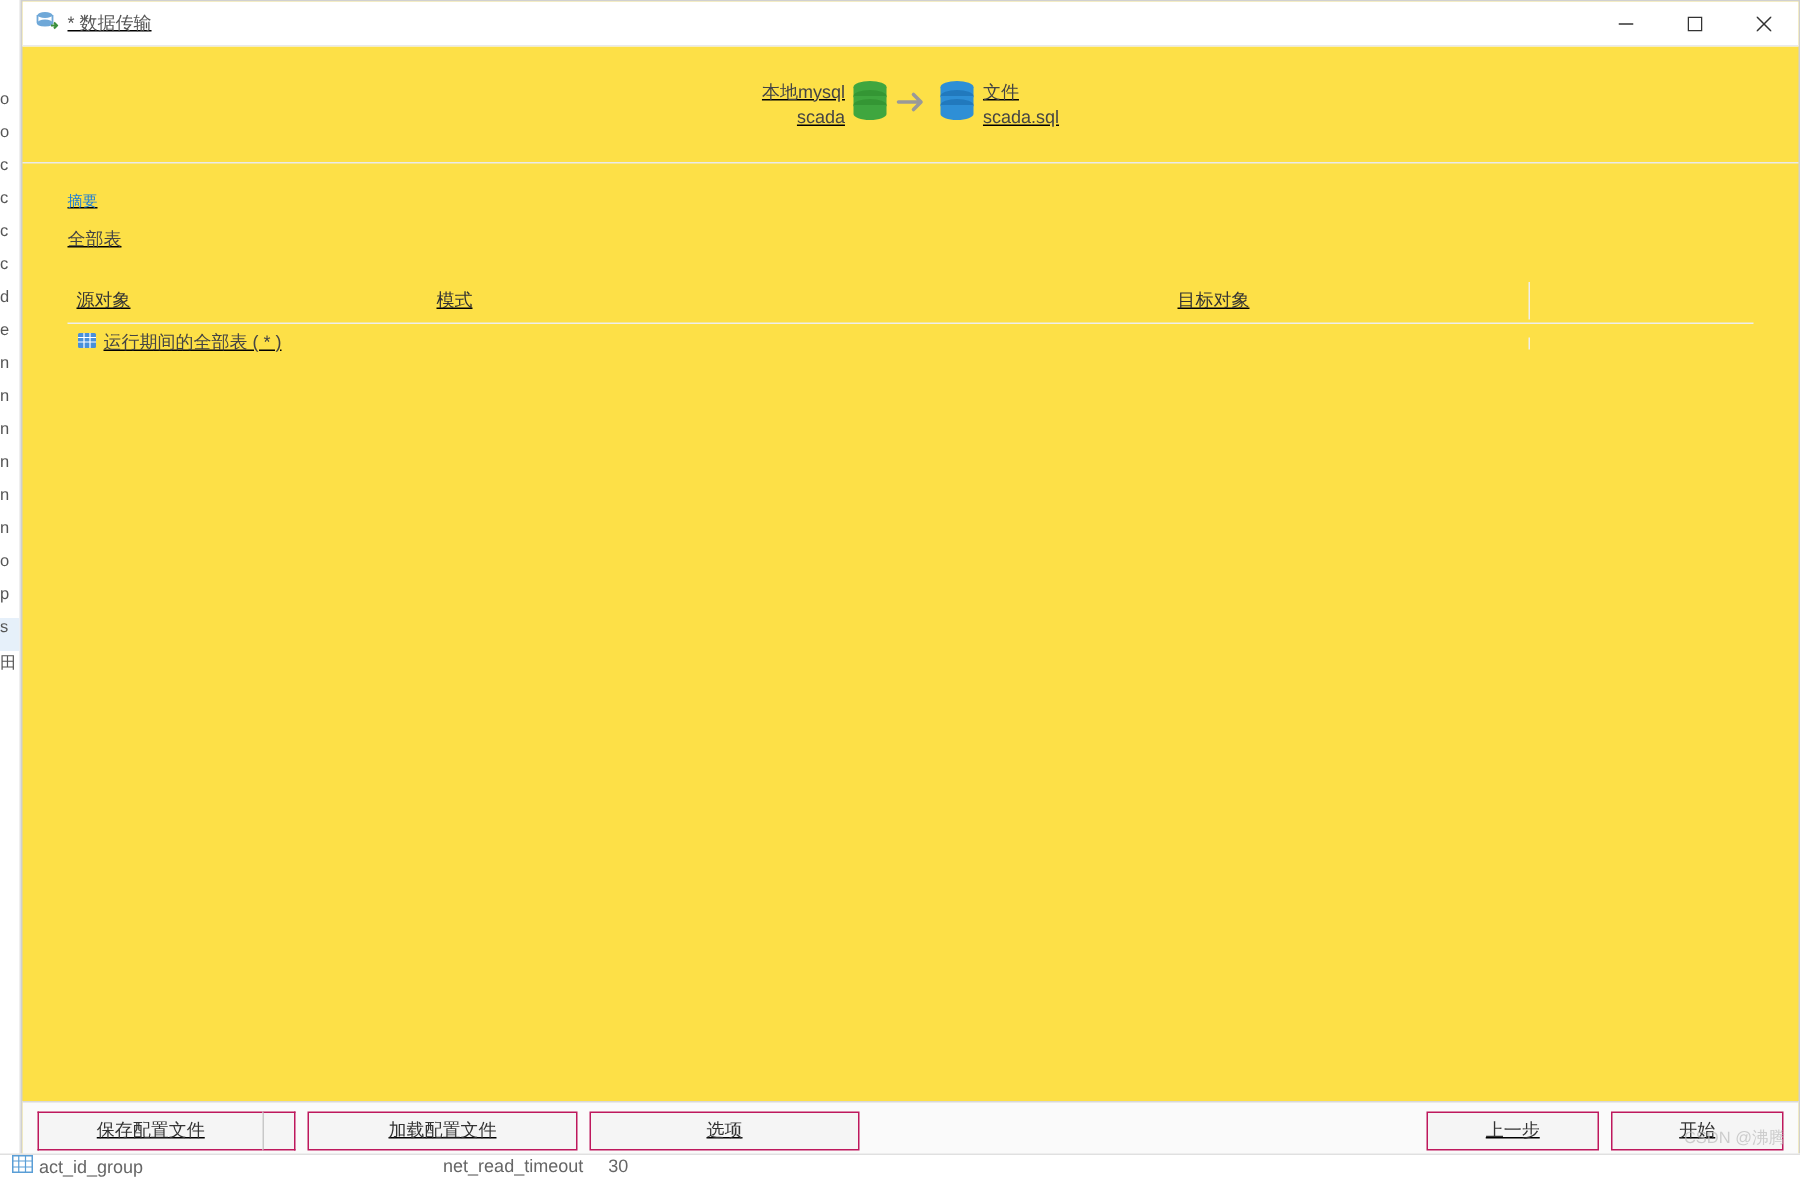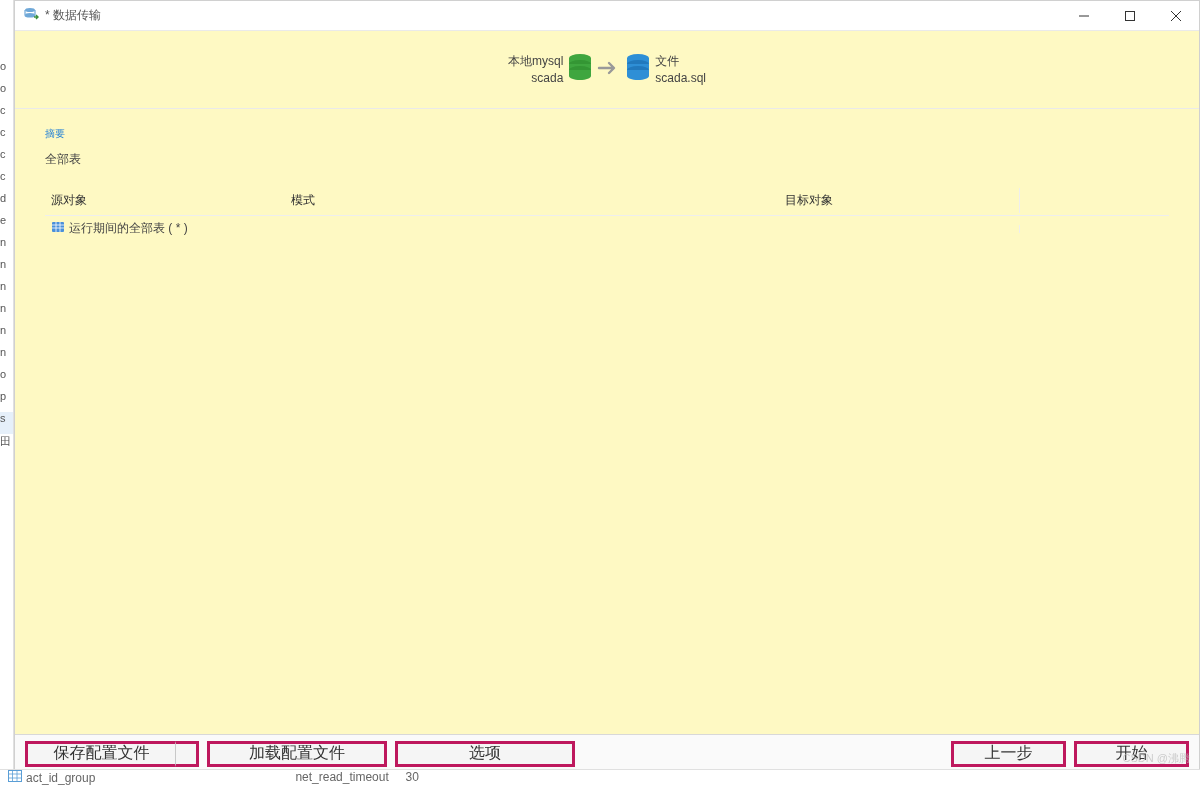--- a/index.html
+++ b/index.html
@@ -21,24 +21,25 @@
   overflow: hidden;
   color: #555;
   font-size: 11px;
   padding-top: 60px;
 }
 .left-edge span { display: block; height: 22px; }
 .left-edge .selected { background: #e6f0fa; }
 .window {
   position: absolute;
   left: 14px; right: 0; top: 0; bottom: 27px;
-  background: #fef9c3;
+  background: #fde047;
   border: 1px solid #d0d0d0;
   display: flex;
   flex-direction: column;
+  text-decoration: underline;
 }
 .titlebar {
   height: 30px;
   display: flex;
   align-items: center;
   background: #ffffff;
   border-bottom: 1px solid #eaeaea;
 }
 .titlebar-icon { margin-left: 8px; margin-right: 6px; }
 .titlebar-title { color: #555; font-size: 12px; flex: 0 0 auto; }
@@ -104,23 +105,23 @@
   border-top: 1px solid #d8d8d8;
   display: flex;
   align-items: center;
   padding: 0 10px;
   gap: 8px;
   background: #fafafa;
 }
 .btn {
   height: 26px;
   background: #f5f5f5;
-  border: 3px solid #be185d;
+  border: 1px solid #be185d;
   padding: 0 10px;
-  font-size: 16px;
+  font-size: 12px;
   color: #333;
   display: flex;
   align-items: center;
   justify-content: center;
   cursor: default;
 }
 .btn-split { display: flex; }
 .btn-split .main { width: 150px; border-right: none; }
 .btn-split .drop {
   width: 22px; border-left: 1px solid #c8c8c8;

